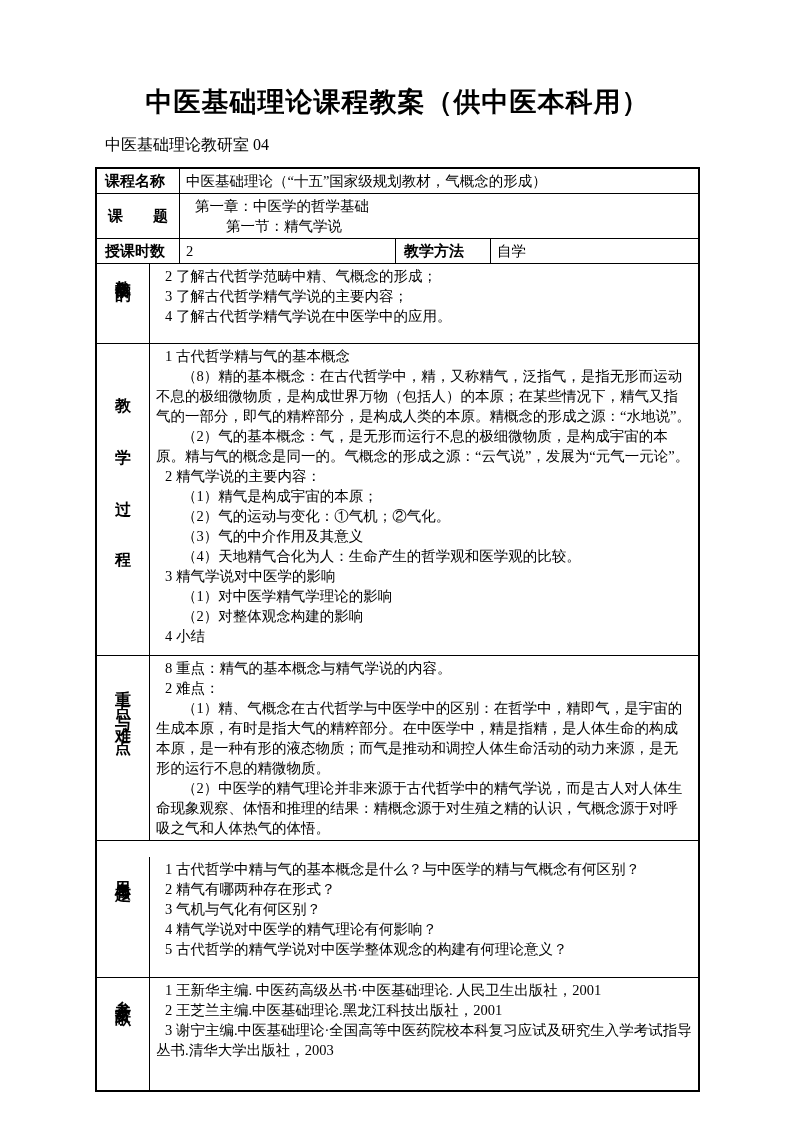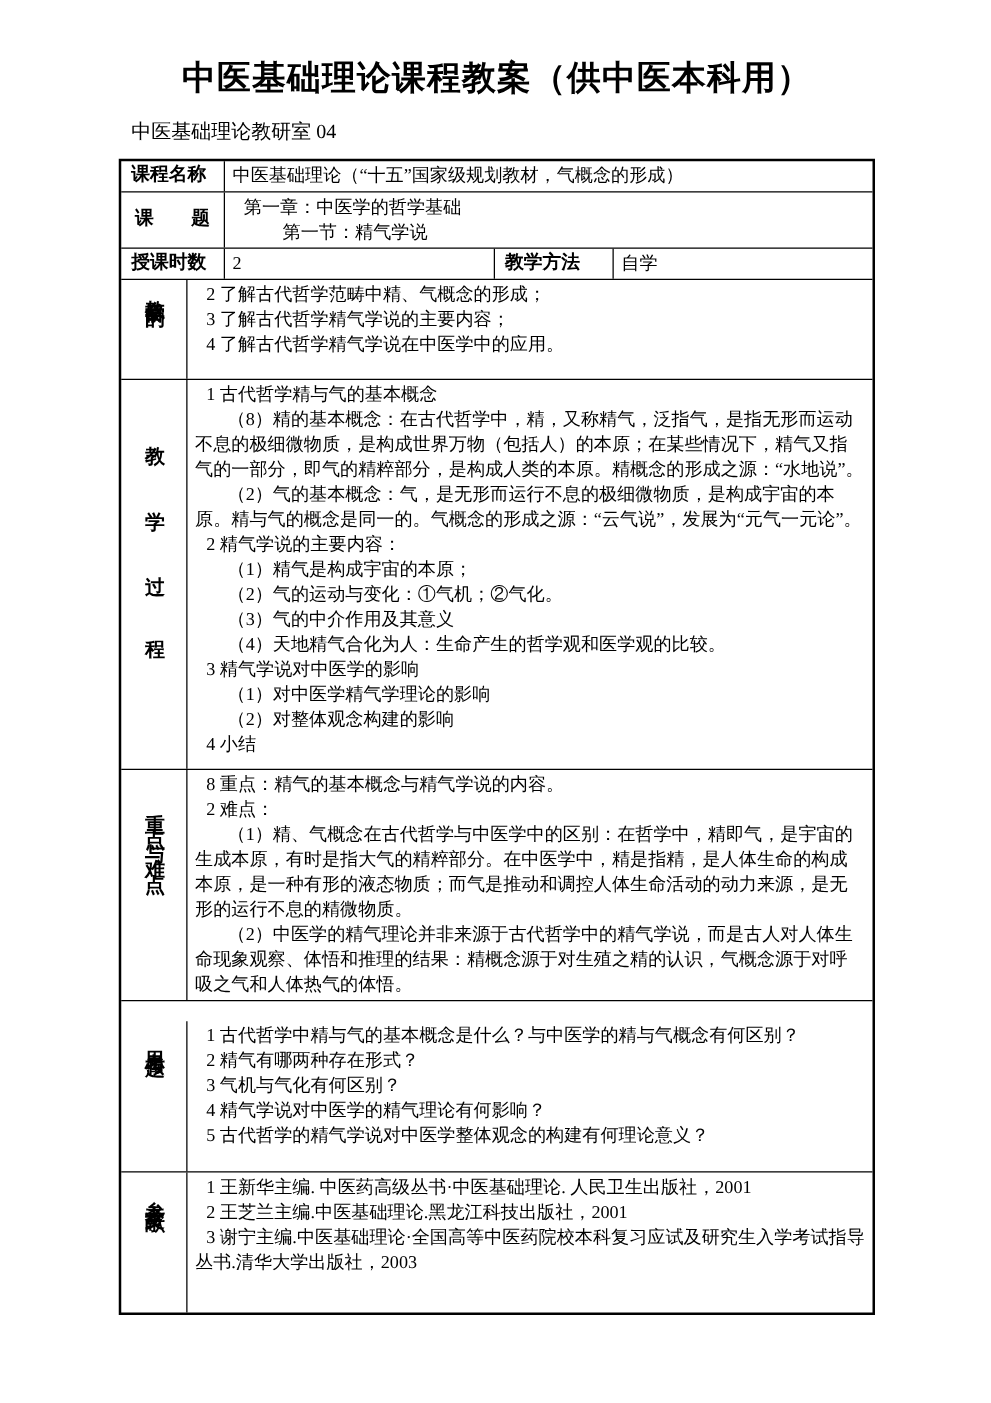--- a/index.html
+++ b/index.html
@@ -5,21 +5,21 @@
   * { margin: 0; padding: 0; box-sizing: border-box; }
   html, body { background: #ffffff; }
   body {
     width: 793px; height: 1122px;
     font-family: "Liberation Serif", "DejaVu Serif", serif;
     color: #000;
   }
   .page {
     position: relative;
     width: 793px; height: 1122px;
-    padding: 44px 0 0 95px;
+    padding: 84px 0 0 95px;
     background: #fff;
     overflow: hidden;
   }
   .doc-title {
     width: 605px;
     text-align: center;
     font-size: 27px;
     font-weight: bold;
     letter-spacing: 1px;
     white-space: nowrap;
@@ -33,21 +33,21 @@
     border: 2px solid #000;
   }
   .t-row { display: grid; border-bottom: 1px solid #000; }
   .t-row:last-child { border-bottom: none; }
   .cols-2a { grid-template-columns: 83px 1fr; }
   .cols-2b { grid-template-columns: 53px 1fr; }
   .cols-4  { grid-template-columns: 83px 216px 95px 1fr; }
   .bdr { border-right: 1px solid #000; }
   .cell { padding: 2px 6px; font-size: 14.5px; line-height: 20px; }
   .label { font-weight: bold; font-size: 15px; }
-  .h-label { display: flex; align-items: center; padding: 2px 8px; white-space: pre; font-family: Liberation Mono, monospace; }
+  .h-label { display: flex; align-items: center; padding: 2px 8px; white-space: pre; }
   .h-center { justify-content: center; }
   .v-cell { display: flex; justify-content: center; align-items: flex-start; }
   .v-label {
     writing-mode: vertical-lr;
     text-orientation: upright;
     font-weight: bold;
     font-size: 16px;
     line-height: 18px;
   }
   .vl-goals   { letter-spacing: 2px;  padding-top: 3px; }

